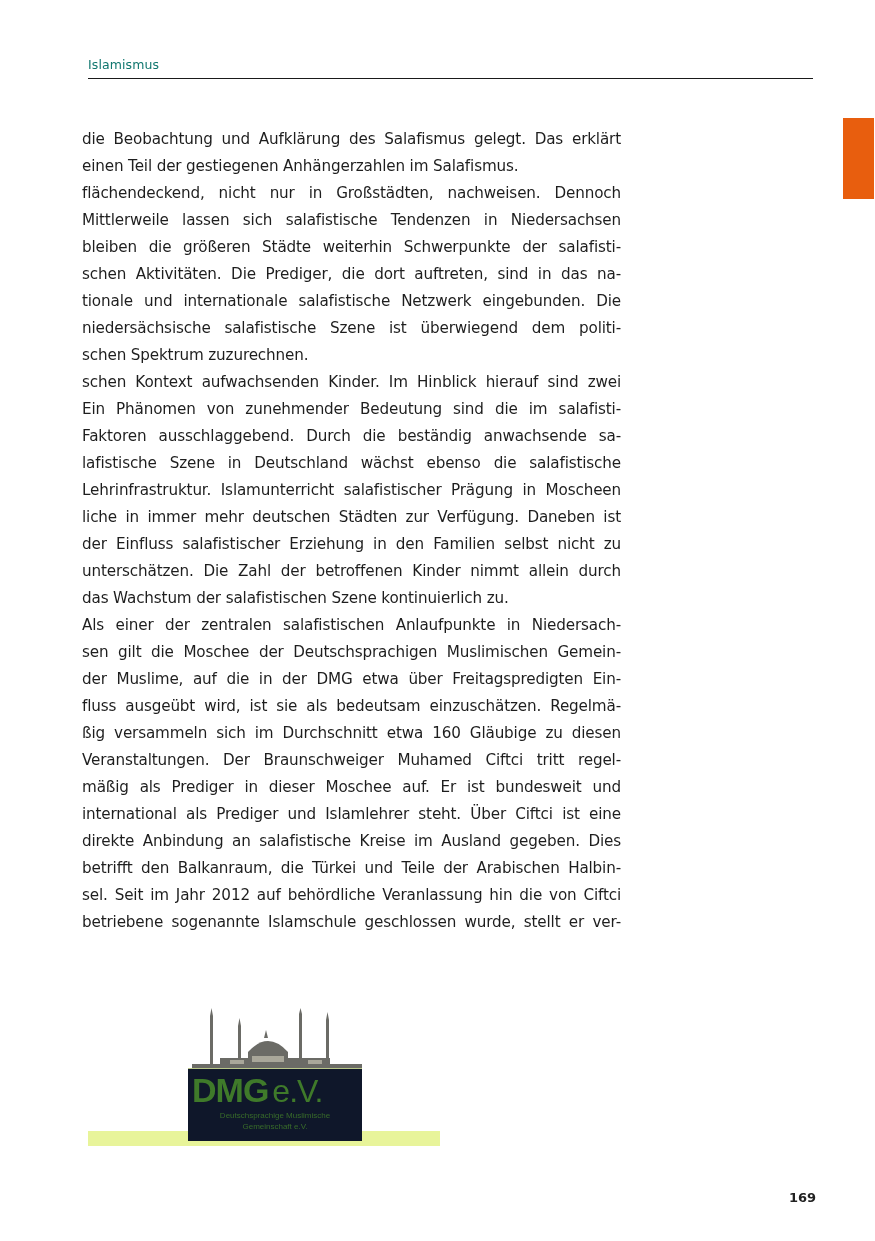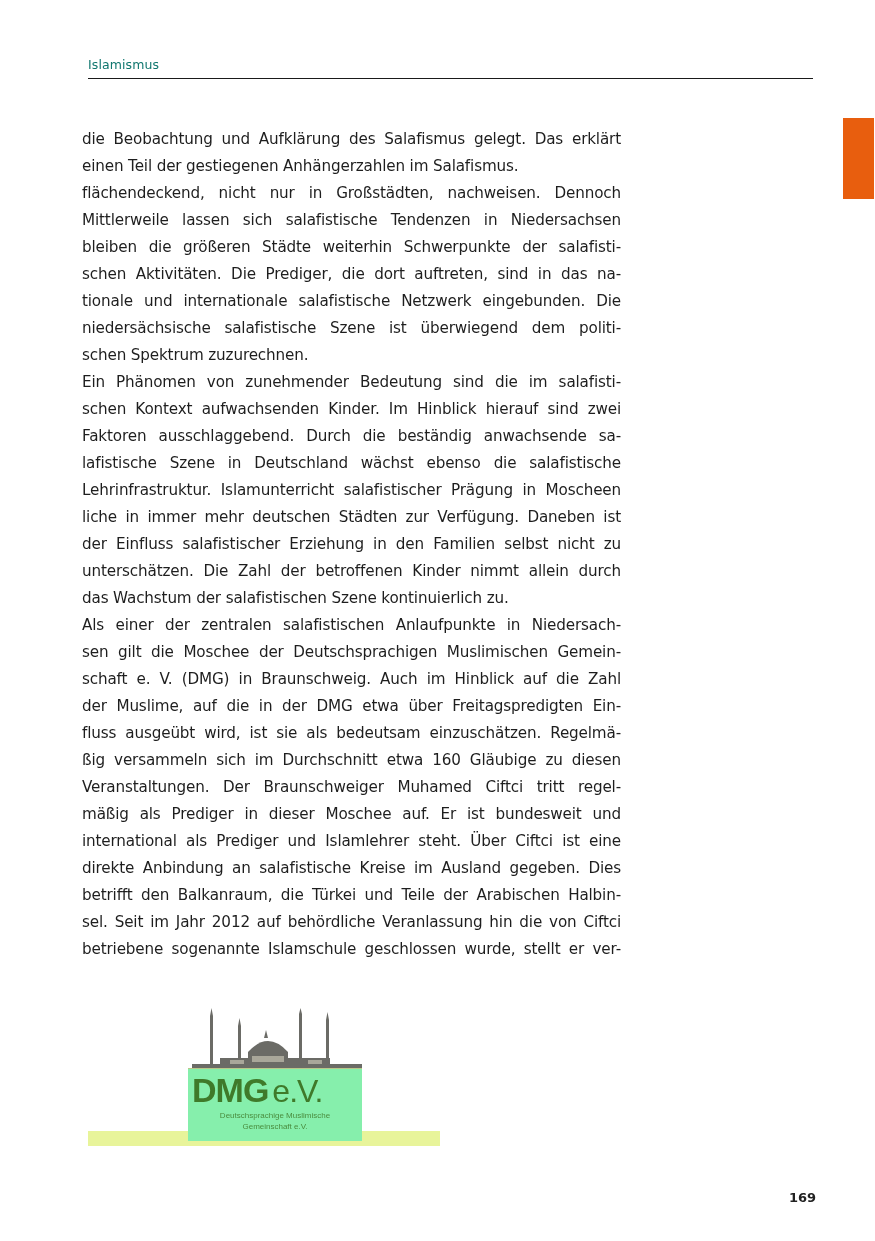--- a/index.html
+++ b/index.html
@@ -37,32 +37,31 @@
 <div class="body-text" id="body-text">
   <span class="line">die Beobachtung und Aufklärung des Salafismus gelegt. Das erklärt</span>
   <span class="line last">einen Teil der gestiegenen Anhängerzahlen im Salafismus.</span>
   <span class="line">flächendeckend, nicht nur in Großstädten, nachweisen. Dennoch</span>
   <span class="line">Mittlerweile lassen sich salafistische Tendenzen in Niedersachsen</span>
   <span class="line">bleiben die größeren Städte weiterhin Schwerpunkte der salafisti-</span>
   <span class="line">schen Aktivitäten. Die Prediger, die dort auftreten, sind in das na-</span>
   <span class="line">tionale und internationale salafistische Netzwerk eingebunden. Die</span>
   <span class="line">niedersächsische salafistische Szene ist überwiegend dem politi-</span>
   <span class="line last">schen Spektrum zuzurechnen.</span>
+  <span class="line">schen Kontext aufwachsenden Kinder. Im Hinblick hierauf sind zwei</span>
   <span class="line">Ein Phänomen von zunehmender Bedeutung sind die im salafisti-</span>
-  <span class="line">schen Kontext aufwachsenden Kinder. Im Hinblick hierauf sind zwei</span>
   <span class="line">Faktoren ausschlaggebend. Durch die beständig anwachsende sa-</span>
   <span class="line">lafistische Szene in Deutschland wächst ebenso die salafistische</span>
   <span class="line">Lehrinfrastruktur. Islamunterricht salafistischer Prägung in Moscheen</span>
   <span class="line">liche in immer mehr deutschen Städten zur Verfügung. Daneben ist</span>
   <span class="line">der Einfluss salafistischer Erziehung in den Familien selbst nicht zu</span>
   <span class="line">unterschätzen. Die Zahl der betroffenen Kinder nimmt allein durch</span>
   <span class="line last">das Wachstum der salafistischen Szene kontinuierlich zu.</span>
   <span class="line">Als einer der zentralen salafistischen Anlaufpunkte in Niedersach-</span>
   <span class="line">sen gilt die Moschee der Deutschsprachigen Muslimischen Gemein-</span>
-  <span class="line">schaft e. V. (DMG) in Braunschweig. Auch im Hinblick auf die Zahl</span>
   <span class="line">der Muslime, auf die in der DMG etwa über Freitagspredigten Ein-</span>
   <span class="line">fluss ausgeübt wird, ist sie als bedeutsam einzuschätzen. Regelmä-</span>
   <span class="line">ßig versammeln sich im Durchschnitt etwa 160 Gläubige zu diesen</span>
   <span class="line">Veranstaltungen. Der Braunschweiger Muhamed Ciftci tritt regel-</span>
   <span class="line">mäßig als Prediger in dieser Moschee auf. Er ist bundesweit und</span>
   <span class="line">international als Prediger und Islamlehrer steht. Über Ciftci ist eine</span>
   <span class="line">direkte Anbindung an salafistische Kreise im Ausland gegeben. Dies</span>
   <span class="line">betrifft den Balkanraum, die Türkei und Teile der Arabischen Halbin-</span>
   <span class="line">sel. Seit im Jahr 2012 auf behördliche Veranlassung hin die von Ciftci</span>
   <span class="line">betriebene sogenannte Islamschule geschlossen wurde, stellt er ver-</span>
@@ -84,21 +83,21 @@
       <path d="M74 30 L76 22 L78 30 Z"></path>
       <rect x="30" y="50" width="110" height="10"></rect>
       <rect x="2" y="56" width="170" height="4"></rect>
     </g>
     <g fill="#a9a79a">
       <rect x="62" y="48" width="32" height="6"></rect>
       <rect x="40" y="52" width="14" height="4"></rect>
       <rect x="118" y="52" width="14" height="4"></rect>
     </g>
   </svg>
-  <div class="logo-panel" id="logo-panel" style="background: #86efac;">
+  <div class="logo-panel" id="logo-panel" style="background: #0f172a;">
     <div class="logo-title" id="logo-title" style="color: rgb(63, 122, 42);">
       <span>DMG</span><span class="ev">e.V.</span>
     </div>
     <div class="logo-sub s1" id="logo-sub-1" style="color: rgb(63, 122, 42);">Deutschsprachige Muslimische</div>
     <div class="logo-sub s2" id="logo-sub-2" style="color: rgb(63, 122, 42);">Gemeinschaft e.V.</div>
   </div>
 </div>
 
 <div class="page-number">169</div>
 

